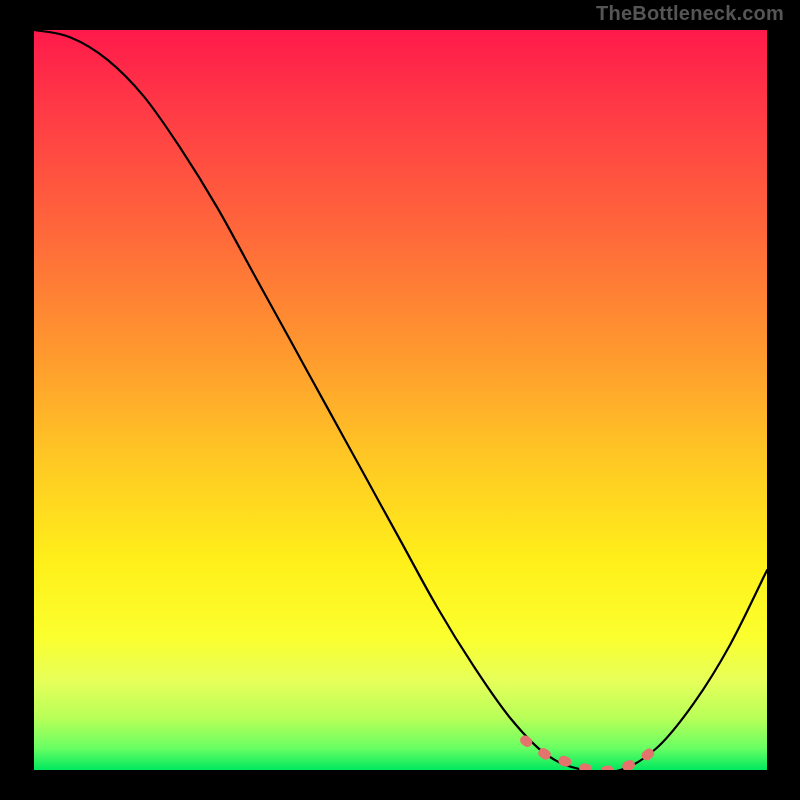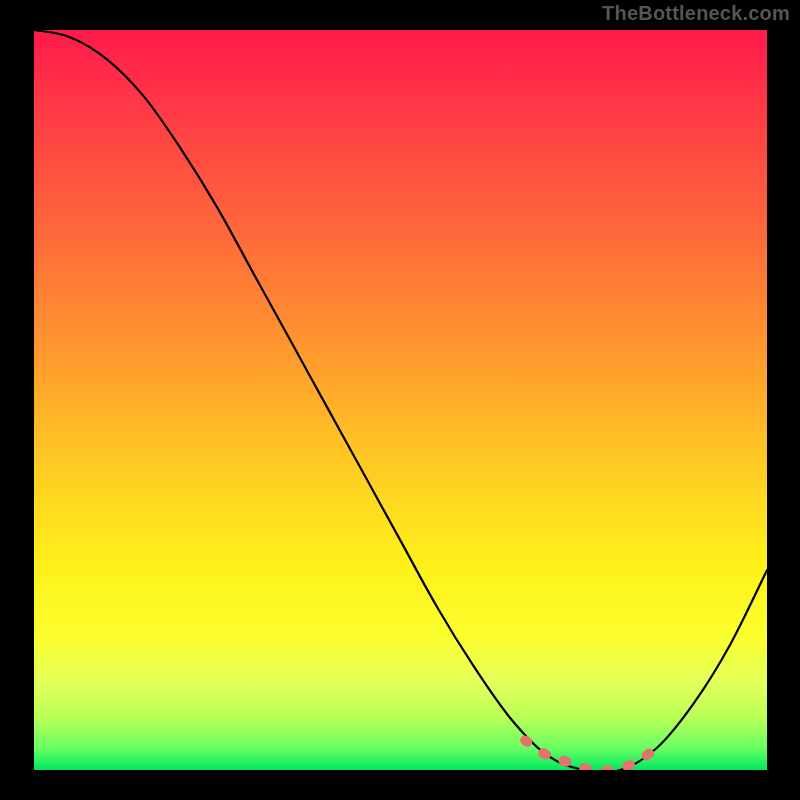--- a/index.html
+++ b/index.html
@@ -13,21 +13,21 @@
   }
   .stage {
     position: relative;
     width: 800px;
     height: 800px;
     background: #000;
   }
   .watermark {
     position: absolute;
     top: 2px;
-    right: 10px;
+    right: 16px;
     color: #555;
     font-size: 20px;
     font-weight: bold;
     letter-spacing: 0.2px;
     z-index: 5;
     user-select: none;
     margin-left: 40px;
   }
   .plot-frame {
     position: absolute;

